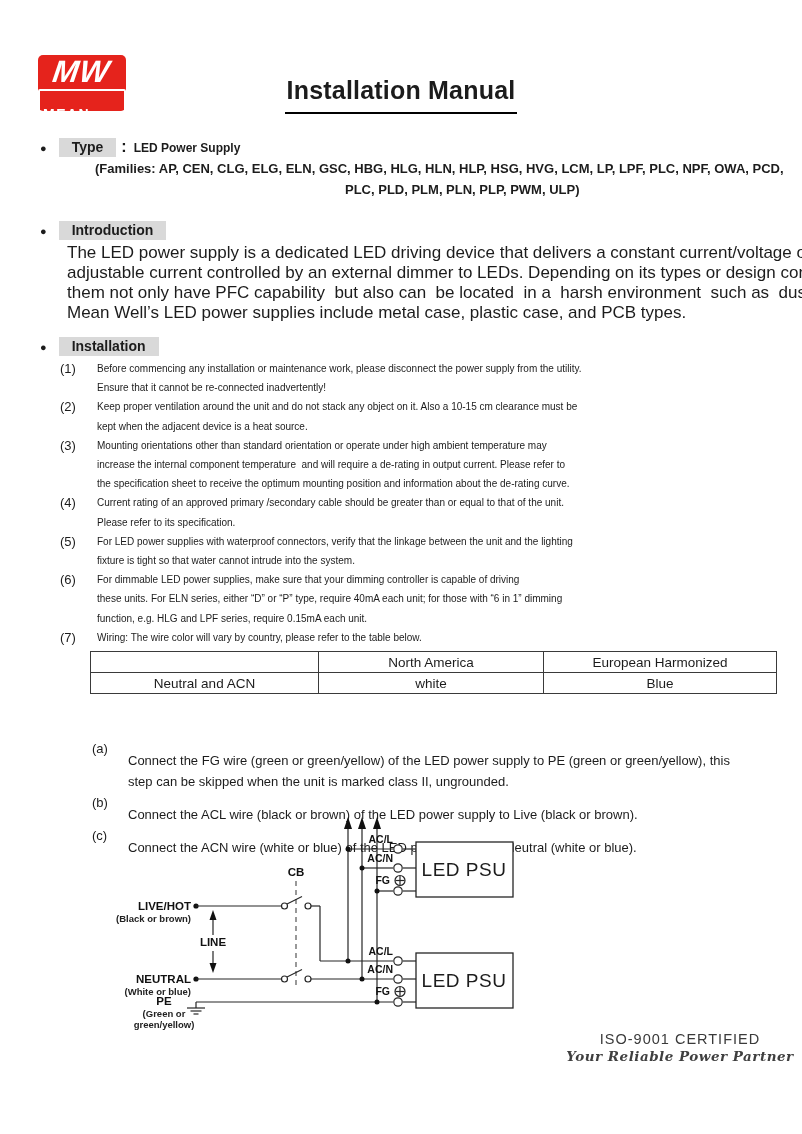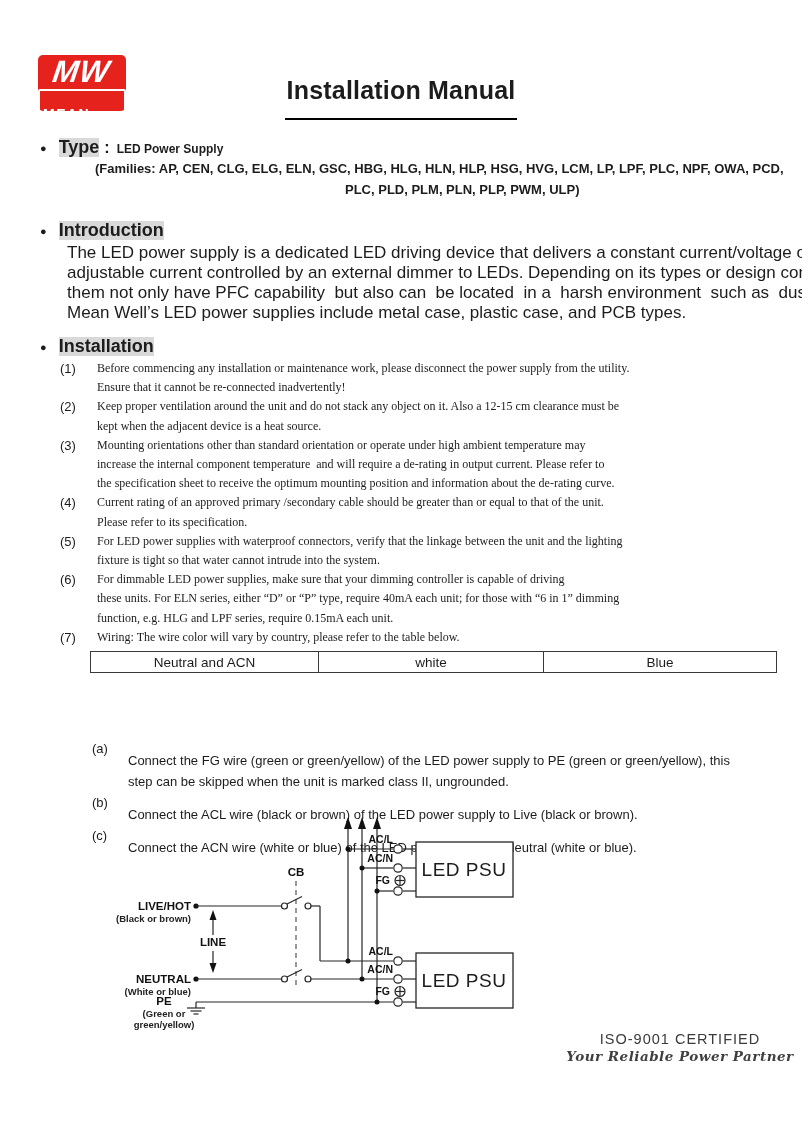--- a/index.html
+++ b/index.html
@@ -11,40 +11,40 @@
   #logo{left:38px;top:55px;width:88px;height:56px;background:#e5231c;border-radius:5px;
         display:flex;flex-direction:column;align-items:center;justify-content:flex-start;}
   #logo .mw{color:#fff;font-weight:bold;font-style:italic;font-size:31px;line-height:33px;
         transform:skewX(-8deg);letter-spacing:1px;margin-top:0px;}
   #logo .brand{border:2px solid #fff;border-radius:2px;color:#fff;font-weight:bold;font-size:14px;
         letter-spacing:1.5px;padding:17px 3px;line-height:13px;margin-top:1px;}
 
   
   #title-wrap{left:0;top:76px;width:802px;text-align:center;}
   #title{display:inline-block;font-size:25px;font-weight:bold;border-bottom:2.5px solid #000;
-         padding:0 2px 13px 2px;letter-spacing:0.2px;}
+         padding:0 2px 7px 2px;letter-spacing:0.2px;}
 
   .bullet{font-size:11px;line-height:18px;margin-right:12px;}
-  .hl{background:#d9d9d9;font-weight:bold;font-size:18px;padding:1px 0;line-height:17px;}
+  .hl{background:#d9d9d9;font-weight:bold;font-size:14px;padding:1px 13px;line-height:17px;}
 
   #type-row{left:40px;top:138px;display:flex;align-items:baseline;}
   #type-row .bullet{align-self:center;}
   #type-colon{font-weight:bold;font-size:16px;margin:0 7px 0 5px;}
   #type-value{font-weight:bold;font-size:12px;}
   #families1{left:95px;top:161px;font-weight:bold;font-size:13px;white-space:pre;}
   #families2{left:345px;top:182px;font-weight:bold;font-size:13px;white-space:pre;}
 
   #intro-head{left:40px;top:221px;display:flex;align-items:center;}
   #intro-body{left:67px;top:243px;width:716px;font-size:17px;line-height:20px;white-space:pre;}
 
   #inst-head{left:40px;top:337px;display:flex;align-items:center;}
   #inst-items{left:60px;top:359px;width:730px;}
   .item{display:grid;grid-template-columns:37px 1fr;}
   .item .num{font-size:13px;line-height:19.2px;}
-  .item .txt{font-size:12px;line-height:19.2px;white-space:pre;font-family:Liberation Serif, serif;}
+  .item .txt{font-size:10px;line-height:19.2px;white-space:pre;}
 
   
   #wtable{left:90px;top:651px;border-collapse:collapse;table-layout:fixed;width:686px;}
   #wtable td{border:1px solid #3a3a3a;height:20px;text-align:center;font-size:13.5px;padding:0;}
 
   #sub-items{left:92px;top:738px;width:700px;}
   .sub{display:grid;grid-template-columns:36px 1fr;}
   .sub .num{font-size:13px;line-height:21px;}
   .sub .txt{font-size:13px;line-height:21px;white-space:pre;margin-top:12px;}
 
@@ -103,21 +103,21 @@
     <span class="hl">Installation</span>
   </div>
   <div id="inst-items" class="abs">
     <div class="item">
       <span class="num">(1)</span>
       <span class="txt">Before commencing any installation or maintenance work, please disconnect the power supply from the utility.
 Ensure that it cannot be re-connected inadvertently!</span>
     </div>
     <div class="item">
       <span class="num">(2)</span>
-      <span class="txt">Keep proper ventilation around the unit and do not stack any object on it. Also a 12-15 cm clearance must be
+      <span class="txt">Keep proper ventilation around the unit and do not stack any object on it. Also a 10-15 cm clearance must be
 kept when the adjacent device is a heat source.</span>
     </div>
     <div class="item">
       <span class="num">(3)</span>
       <span class="txt">Mounting orientations other than standard orientation or operate under high ambient temperature may
 increase the internal component temperature  and will require a de-rating in output current. Please refer to
 the specification sheet to receive the optimum mounting position and information about the de-rating curve.</span>
     </div>
     <div class="item">
       <span class="num">(4)</span>
@@ -141,20 +141,25 @@
     </div>
   </div>
 
   <table id="wtable" class="abs">
     <colgroup>
         <col style="width:228px">
         <col style="width:225px">
         <col style="width:233px">
       </colgroup>
     <tbody>
+        <tr>
+      <td></td>
+      <td>North America</td>
+      <td>European Harmonized</td>
+    </tr>
     <tr>
       <td>Neutral and ACN</td>
       <td>white</td>
       <td>Blue</td>
     </tr>
   </tbody>
     </table>
 
   <div id="sub-items" class="abs">
     <div class="sub">

